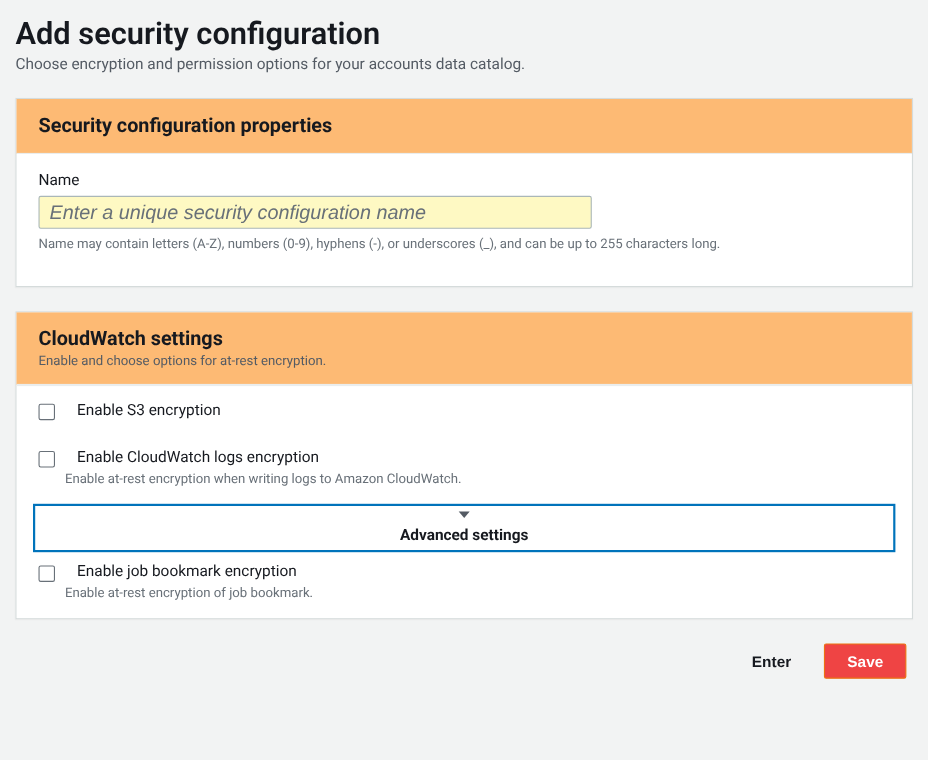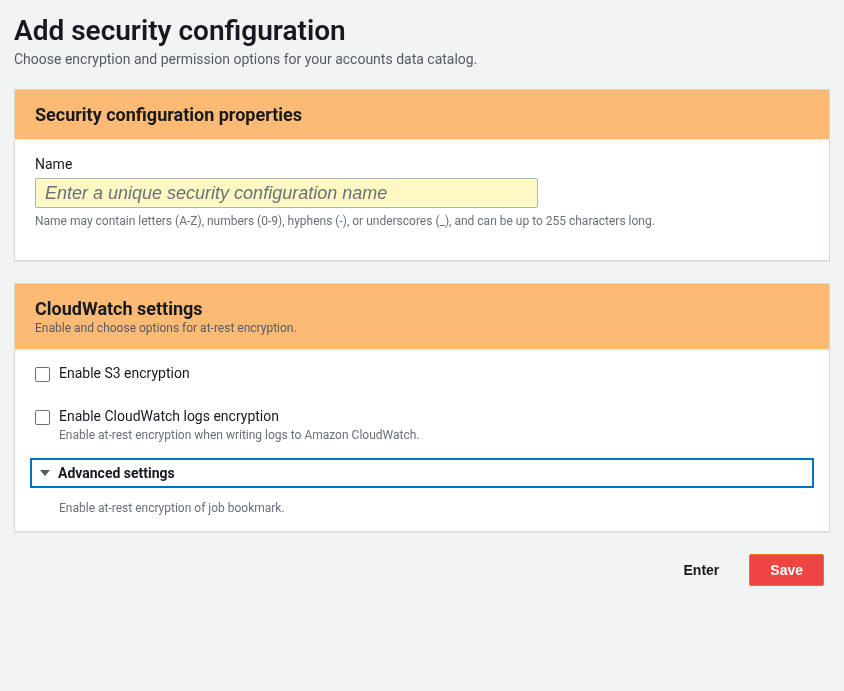--- a/index.html
+++ b/index.html
@@ -75,21 +75,21 @@
       font-size: 12px;
       color: #687078;
       margin-top: 6px;
     }
     .option-block {
       padding: 10px 20px 16px 20px;
     }
     .option-row {
       display: flex;
       align-items: flex-start;
-      gap: 9px;
+      gap: 20px;
     }
     .checkbox {
       width: 15px;
       height: 15px;
       border: 1px solid #687078;
       border-radius: 2px;
       background: #fff;
       margin-top: 2px;
       flex-shrink: 0;
       cursor: pointer;
@@ -108,20 +108,21 @@
     .expander {
       margin: 0 15px;
       border: 2px solid #0073bb;
       border-radius: 0;
       padding: 5px 8px;
       display: flex;
       align-items: center;
       gap: 8px;
       cursor: pointer;
       background: #fff;
+      flex-direction: column;
     }
     .expander-caret {
       width: 0;
       height: 0;
       border-left: 5px solid transparent;
       border-right: 5px solid transparent;
       border-top: 6px solid #545b64;
     }
     .expander-label {
       font-size: 14px;
@@ -197,20 +198,24 @@
     </div>
     <div class="option-desc">Enable at-rest encryption when writing logs to Amazon CloudWatch.</div>
   </div>
 
   <div class="expander">
     <div class="expander-caret"></div>
     <span class="expander-label">Advanced settings</span>
   </div>
 
   <div class="option-block">
+    <div class="option-row">
+      <div class="checkbox"></div>
+      <span class="option-label">Enable job bookmark encryption</span>
+    </div>
     <div class="option-desc">Enable at-rest encryption of job bookmark.</div>
   </div>
 </div>
 
 <div class="footer-actions">
   <button class="btn btn-link">Enter</button>
   <button class="btn btn-primary">Save</button>
 </div>
 
 </body></html>

